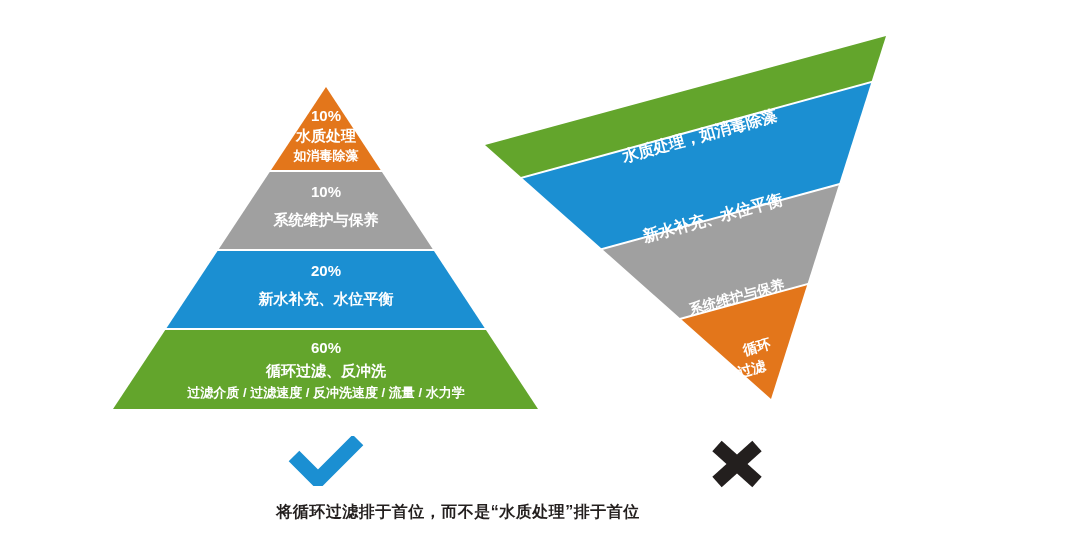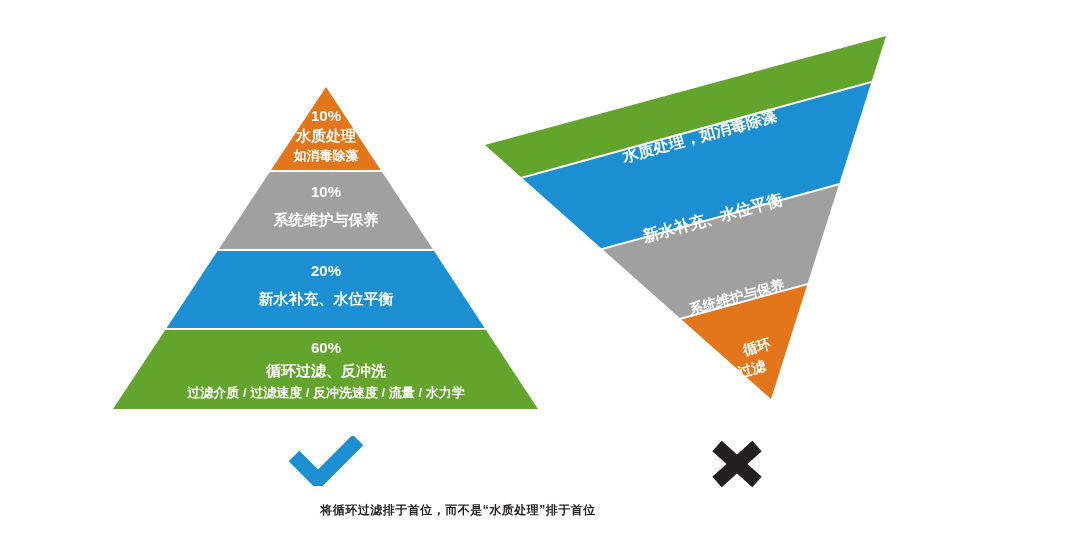--- a/index.html
+++ b/index.html
@@ -25,21 +25,21 @@
     font-family:"Liberation Sans","DejaVu Sans",sans-serif;
     text-anchor:middle;dominant-baseline:middle;
   }
   .inv-lbl.small{font-size:14px;}
 
   .caption{
     position:absolute;left:0;top:498px;width:916px;
     text-align:center;
     font-family:"Liberation Sans","DejaVu Sans",sans-serif;
     font-weight:bold;
-    font-size:12px;
+    font-size:16px;
     color:#231f1e;
     letter-spacing:0.5px;
   }
   .mark{position:absolute;}
   #check-mark{left:288px;top:432px;width:76px;height:50px;}
   #cross-mark{left:708px;top:433px;width:58px;height:54px;}
 </style>
 </head>
 <body style="background: rgb(255, 255, 255);">
 

